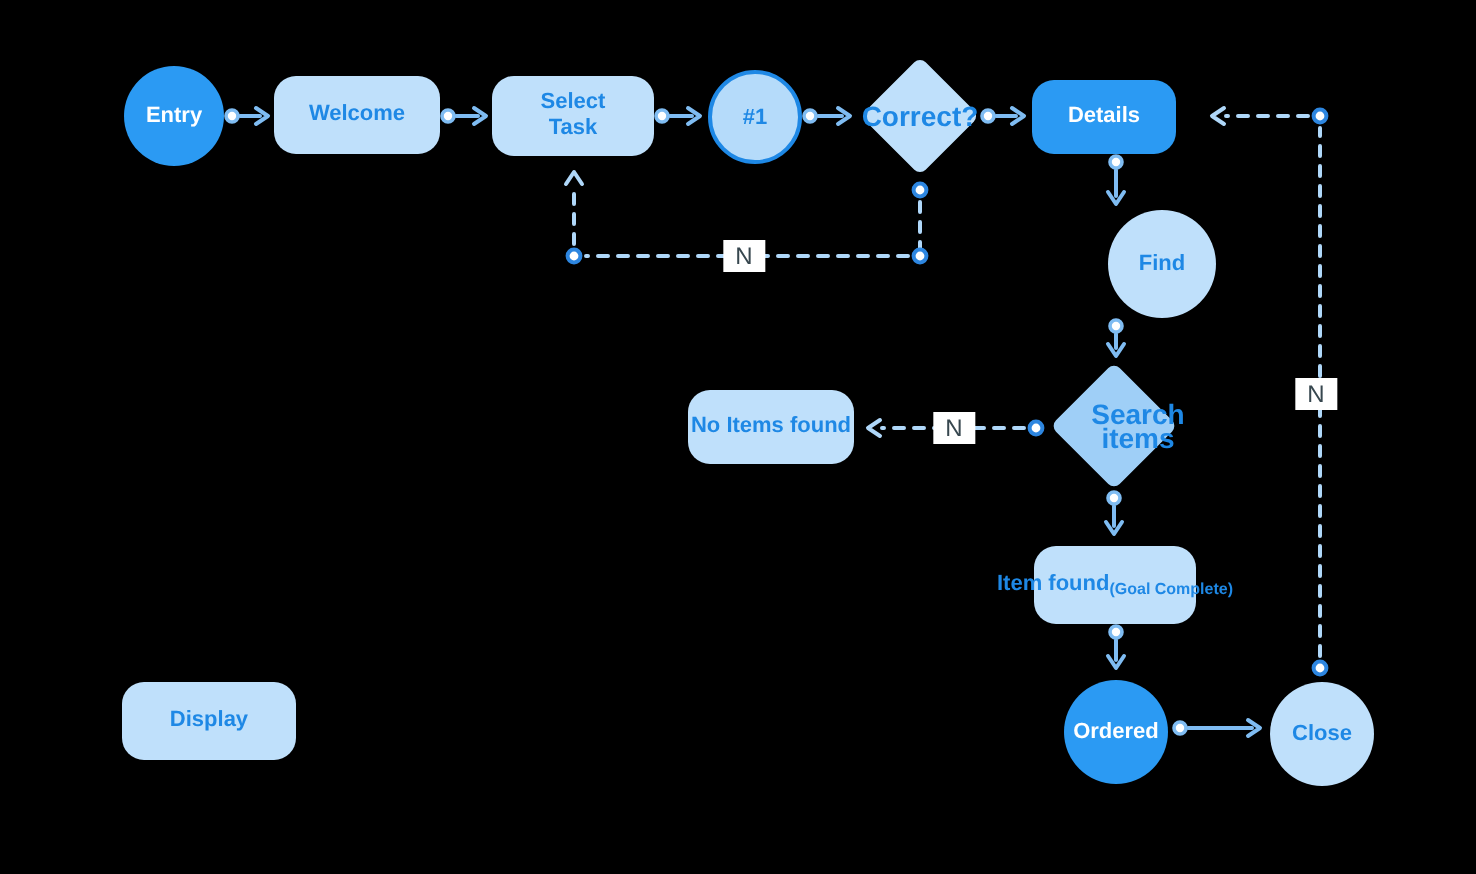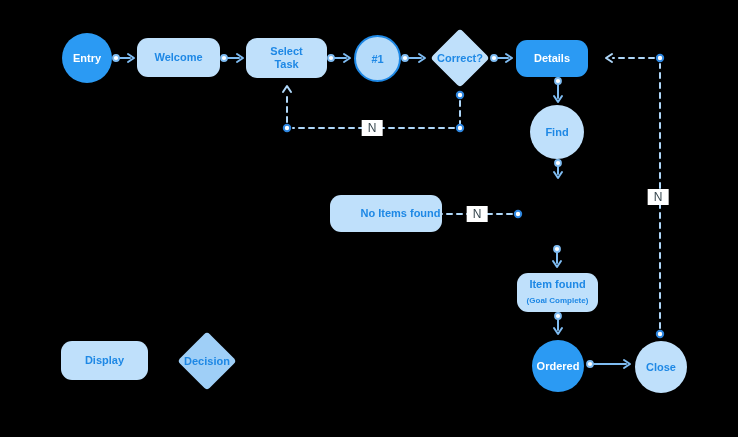--- a/index.html
+++ b/index.html
@@ -30,21 +30,21 @@
   .circle.outlined{background:var(--num-fill);border:2.5px solid var(--stroke-blue);box-sizing:border-box;}
   .circle.tint{background:var(--diamond-blue);}
 
   .diamond{position:absolute;}
   .diamond-bg{position:absolute;left:50%;top:50%;
     transform:translate(-50%,-50%) rotate(45deg);
     border-radius:4px;background:var(--diamond-blue);}
   .diamond-bg.pale{background:var(--light-blue);}
   .diamond-label{position:absolute;left:0;top:0;width:100%;height:100%;
     display:flex;align-items:center;justify-content:center;text-align:center;
-    font-weight:700;font-size:11px;line-height:12px;color:var(--text-on-light);}
+    font-weight:700;font-size:14px;line-height:12px;color:var(--text-on-light);}
 
   .sublabel{display:block;font-size:8px;font-weight:700;margin-top:3px;}
   .nowrap{white-space:nowrap;}
 
   
   .n-label{position:absolute;background:#ffffff;color:var(--n-label);
     font-size:12px;font-weight:400;padding:0 6px;line-height:16px;
     transform:translate(-50%,-50%);}
 </style>
 </head>
@@ -148,49 +148,49 @@
 
   <div class="diamond" style="left:430px;top:28px;width:60px;height:60px;">
     <div class="diamond-bg pale" style="width:42px;height:42px;"></div>
     <div class="diamond-label">Correct?</div>
   </div>
 
   <div class="node rect solid" style="left:516px;top:40px;width:72px;height:37px;">
     <span>Details</span>
   </div>
 
-  <div class="node circle" style="left:530px;top:105px;width:54px;height:54px;">
+  <div class="node circle" style="left:554px;top:105px;width:54px;height:54px;">
     <span>Find</span>
   </div>
 
+  <div class="diamond" style="left:525px;top:181px;width:64px;height:64px;">
+    <div class="diamond-bg" style="width:45px;height:45px;"></div>
+    <div class="diamond-label" style="padding:0 12px;">Search items</div>
+  </div>
 
-  <div class="node rect nowrap" style="left:330px;top:195px;width:83px;height:37px;padding-left:29px;">
+  <div class="node rect nowrap" style="left:344px;top:195px;width:83px;height:37px;">
     <span>No Items found</span>
   </div>
 
-  <div class="node rect" style="left:517px;top:273px;width:81px;height:39px;flex-direction:column;">
+  <div class="node rect" style="left:517px;top:273px;width:81px;height:39px;flex-direction:row;">
     <span class="nowrap">Item found</span>
     <span class="sublabel nowrap">(Goal Complete)</span>
   </div>
 
   <div class="node circle solid" style="left:532px;top:340px;width:52px;height:52px;">
     <span>Ordered</span>
   </div>
 
   <div class="node circle" style="left:635px;top:341px;width:52px;height:52px;">
     <span>Close</span>
   </div>
 
   <div class="n-label" style="left:372px;top:128px;">N</div>
   <div class="n-label" style="left:477px;top:214px;">N</div>
   <div class="n-label" style="left:658px;top:197px;">N</div>
 
   <div class="node rect" style="left:61px;top:341px;width:87px;height:39px;">
     <span>Display</span>
   </div>
 
-  <div class="diamond" style="left:177px;top:331px;width:60px;height:60px;">
-    <div class="diamond-bg" style="width:42px;height:42px;"></div>
-    <div class="diamond-label">Decision</div>
-  </div>
 
 
 </div>
 
 </body></html>

